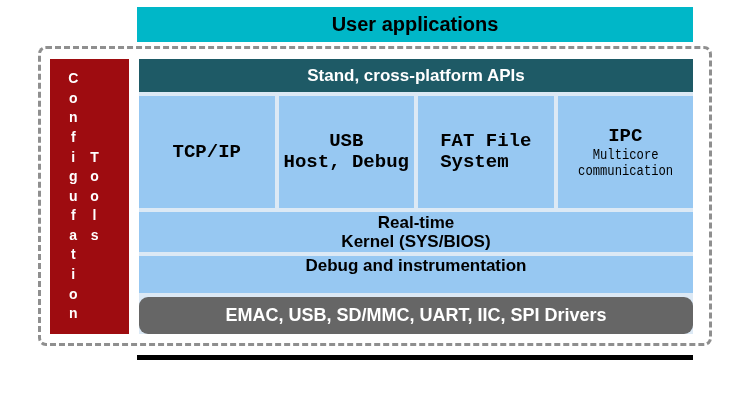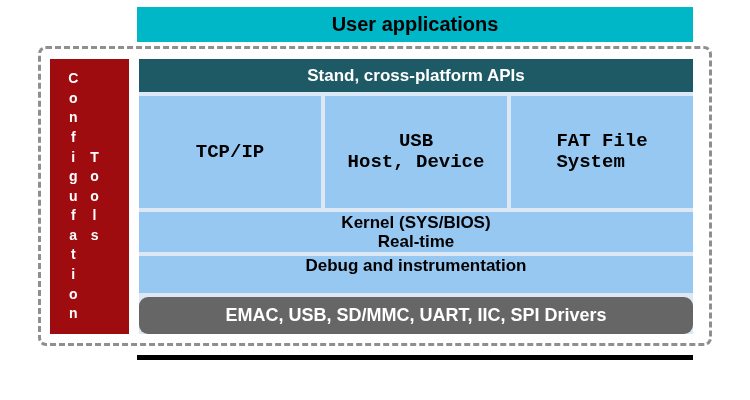--- a/index.html
+++ b/index.html
@@ -114,36 +114,43 @@
     </div>
 
     <div class="mid-row">
 
       <div class="box">
         <div class="box-title">TCP/IP</div>
       </div>
 
       <div class="box">
         <div class="box-title">USB</div>
-        <div class="box-title">Host, Device</div>
+        <div class="box-title">Host, Debug</div>
       </div>
 
       <div class="box">
         <div class="fat-block">
           <div class="box-title">FAT File</div>
           <div class="box-title">System</div>
         </div>
       </div>
 
+      <div class="box">
+        <div class="box-title">IPC</div>
+        <div class="box-detail condensed">
+          <div>Multicore</div>
+          <div>communication</div>
+        </div>
+      </div>
 
     </div>
 
     <div class="kernel-bar">
+      <div>Real-time</div>
       <div>Kernel (SYS/BIOS)</div>
-      <div>Real-time</div>
     </div>
 
     <div class="debug-bar">
       <span>Debug and instrumentation</span>
     </div>
 
     <div class="drivers-bar">
       <span>EMAC, USB, SD/MMC, UART, IIC, SPI Drivers</span>
     </div>
 

